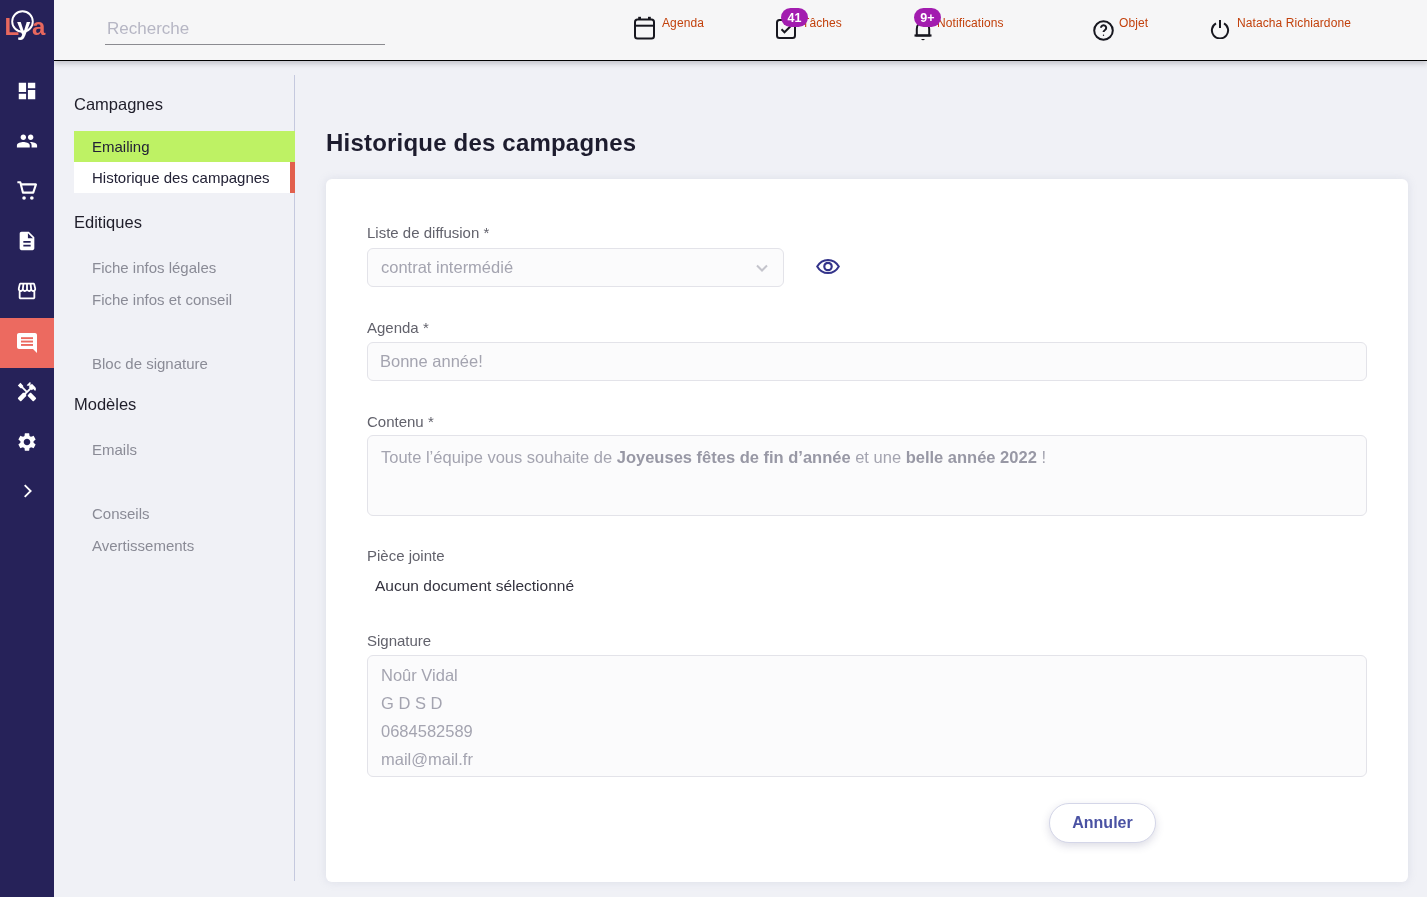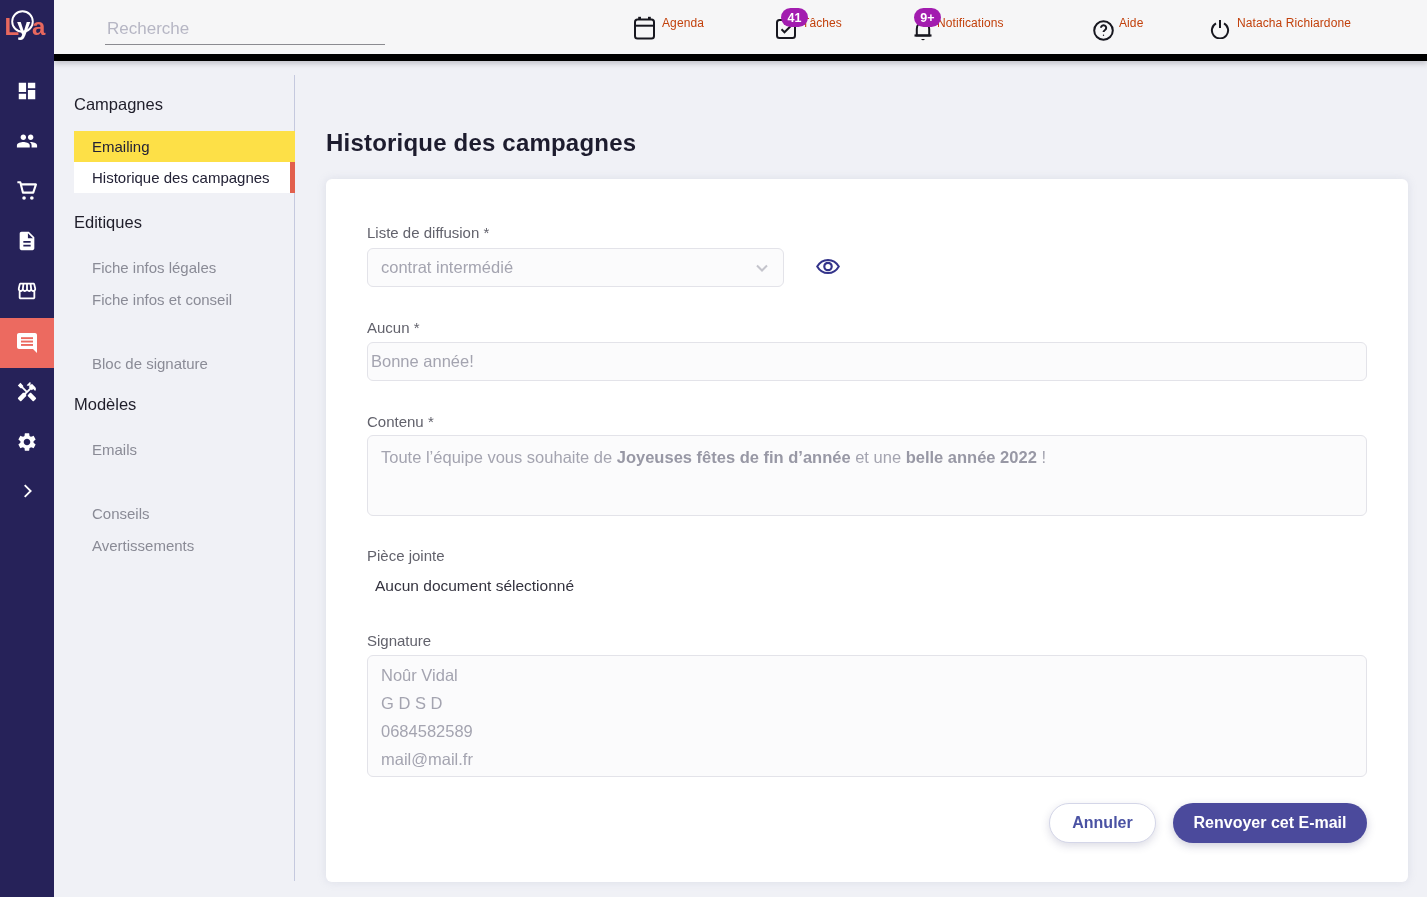--- a/index.html
+++ b/index.html
@@ -10,56 +10,56 @@
   
   .rail { position:absolute; left:0; top:0; width:54px; height:897px; background:#262259; z-index:30; }
   .rail .logo { position:absolute; left:0; top:6px; width:54px; height:48px; }
   .ric { position:absolute; left:16px; width:22px; height:22px; }
   .ric svg { display:block; width:22px; height:22px; }
   .ric-active { position:absolute; left:0; top:318px; width:54px; height:50px; background:#ec6a60; }
   .ric-active svg { position:absolute; left:15px; top:13px; width:24px; height:24px; }
 
   
   .topbar { position:absolute; left:54px; top:0; width:1373px; height:61px; background:#f6f6f7;
-            border-bottom:7px solid #000000; box-shadow:0 3px 5px rgba(90,90,100,0.28); z-index:20; }
+            border-bottom:1px solid #000000; box-shadow:0 3px 5px rgba(90,90,100,0.28); z-index:20; }
   .search { position:absolute; left:51px; top:12px; width:280px; height:33px;
             border-bottom:1px solid #8b8b90; }
   .search span { position:absolute; left:2px; top:7px; font-size:17px; color:#b6b6c4; }
   .ti { position:absolute; top:0; height:45px; display:flex; align-items:center;
         font-size:12px; color:#c2410c; letter-spacing:0.1px; }
   .tico { position:absolute; }
   .tico svg { display:block; }
   .badge { position:absolute; min-width:27px; height:19px; padding:0 6px; top:8px;
            background:#a21caf; border-radius:10px; color:#fff; font-size:12.5px; font-weight:bold;
            display:flex; align-items:center; justify-content:center; box-sizing:border-box; z-index:3; }
 
   
   .submenu { position:absolute; left:54px; top:61px; width:241px; height:836px; background:#f0f1f6; z-index:10; }
   .vdiv { position:absolute; left:240px; top:14px; width:1px; height:806px; background:#c5c9de; }
   .m-head { position:absolute; left:20px; font-size:16.5px; color:#1f1e2a; }
   .m-item { position:absolute; left:20px; width:221px; height:31px; display:flex; align-items:center;
             padding-left:18px; font-size:15px; color:#8a8b96; }
   .m-item.dark { color:#232236; }
-  .row-email { background:#fde047;text-align:right; }
+  .row-email { background:#bef264;text-align:right; }
   .row-hist { background:#ffffff; }
   .red-bar { position:absolute; right:0; top:0; width:5px; height:31px; background:#e2604d; }
 
   
   .main { position:absolute; left:295px; top:61px; width:1132px; height:836px; }
   h1 { position:absolute; left:31px; top:68px; font-size:24px; font-weight:bold; color:#1d1c2e; letter-spacing:0.2px; }
   .card { position:absolute; left:31px; top:118px; width:1082px; height:703px; background:#fff;
           border-radius:6px; box-shadow:0 0 10px rgba(140,150,180,0.20); }
 
   .label { position:absolute; left:41px; font-size:15px; color:#62626c; }
   .field { position:absolute; left:41px; background:#fbfbfc; border:1px solid #e3e3e9; border-radius:6px;
            color:#a4a4b0; font-size:16.5px; }
   .sel { top:69px; width:417px; height:39px; line-height:37px; padding-left:13px; }
   .sel .chev { position:absolute; right:14px; top:13px; }
   .eye { position:absolute; left:490px; top:79px; }
-  .inp-objet { top:163px; width:1000px; height:39px; line-height:37px; padding-left:3px; }
+  .inp-objet { top:163px; width:1000px; height:39px; line-height:37px; padding-left:12px; }
   .ta-contenu { top:256px; width:1000px; height:81px; padding:9px 13px; line-height:25px; }
   .ta-contenu b { color:#9898a5; }
   .pj-val { position:absolute; left:49px; top:398px; font-size:15.5px; color:#33323e; }
   .ta-sign { top:476px; width:1000px; height:122px; padding:5px 13px; line-height:28px; font-size:16.5px; }
 
   .btn { position:absolute; top:624px; height:40px; border-radius:21px; font-size:16px; font-weight:bold;
          display:flex; align-items:center; justify-content:center; }
   .btn-annuler { left:723px; width:107px; background:#fff; color:#4a52a3; border:1px solid #d4d6e8;
                  box-shadow:0 3px 8px rgba(60,60,110,0.18); }
   .btn-send { left:847px; width:194px; background:#4b4a9c; color:#fff; box-shadow:0 3px 8px rgba(60,60,110,0.25); }
@@ -101,21 +101,21 @@
   <div class="badge" style="left:860px;">9+</div>
   <div class="ti" style="left:883px;">Notifications</div>
 
   <div class="tico" style="left:1039px; top:20px;">
     <svg width="21" height="21" viewBox="0 0 21 21" fill="none" stroke="#17171f" stroke-width="2">
       <circle cx="10.5" cy="10.5" r="9.3"></circle>
       <path d="M8 7.8a2.6 2.6 0 1 1 4 2.2c-.9.6-1.5 1.1-1.5 2.1"></path>
       <circle cx="10.5" cy="15.2" r="0.7" fill="#17171f" stroke="none"></circle>
     </svg>
   </div>
-  <div class="ti" style="left:1065px;">Aide</div>
+  <div class="ti" style="left:1065px;">Objet</div>
 
   <div class="tico" style="left:1156px; top:19px;">
     <svg width="20" height="20" viewBox="0 0 20 20" fill="none" stroke="#17171f" stroke-width="2">
       <path d="M6 4.3a8.1 8.1 0 1 0 8 0"></path>
       <line x1="10" y1="1" x2="10" y2="9"></line>
     </svg>
   </div>
   <div class="ti" style="left:1183px;">Natacha Richiardone</div>
 </div>
 
@@ -201,28 +201,27 @@
     <div class="field sel">contrat intermédié
       <svg class="chev" width="14" height="12" viewBox="0 0 14 12" fill="none" stroke="#c4c4cc" stroke-width="2">
           <path d="M2 3.5l5 5 5-5"></path>
         </svg>
     </div>
     <svg class="eye" width="24" height="17" viewBox="0 0 24 17" fill="none" stroke="#33338a" stroke-width="2">
       <path d="M1.2 8.5C3.8 4 7.5 1.9 12 1.9s8.2 2.1 10.8 6.6c-2.6 4.5-6.3 6.6-10.8 6.6S3.8 13 1.2 8.5z"></path>
       <circle cx="12" cy="8.5" r="3.7" stroke-width="2.2"></circle>
     </svg>
 
-    <div class="label" style="top:140px;">Aucun *</div>
+    <div class="label" style="top:140px;">Agenda *</div>
     <div class="field inp-objet">Bonne année!</div>
 
     <div class="label" style="top:234px;">Contenu *</div>
     <div class="field ta-contenu">Toute l’équipe vous souhaite de <b>Joyeuses fêtes de fin d’année</b> et une <b>belle année 2022</b> !</div>
 
     <div class="label" style="top:368px;">Pièce jointe</div>
     <div class="pj-val">Aucun document sélectionné</div>
 
     <div class="label" style="top:453px;">Signature</div>
     <div class="field ta-sign">Noûr Vidal<br>G D S D<br>0684582589<br>mail@mail.fr</div>
 
     <div class="btn btn-annuler">Annuler</div>
-    <div class="btn btn-send">Renvoyer cet E-mail</div>
   </div>
 </div>
 
 </body></html>

